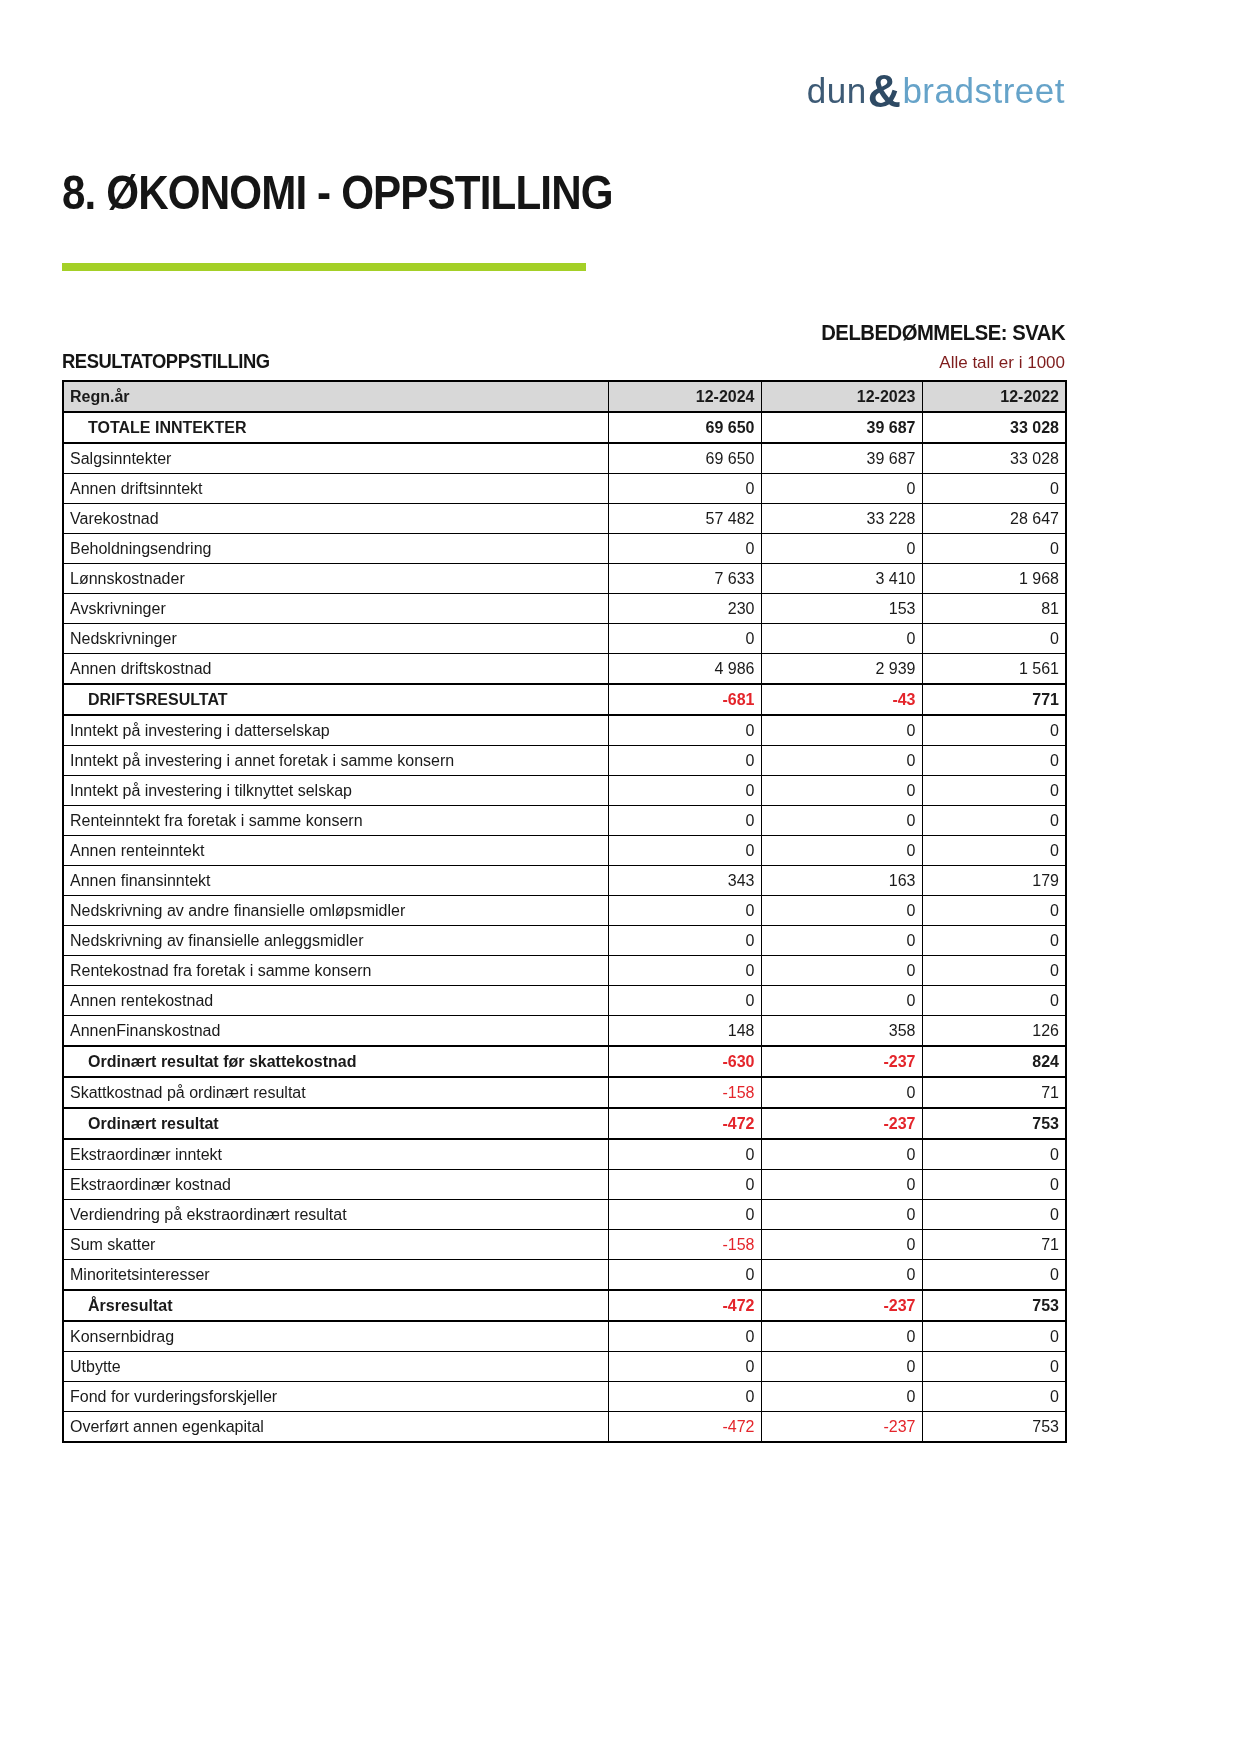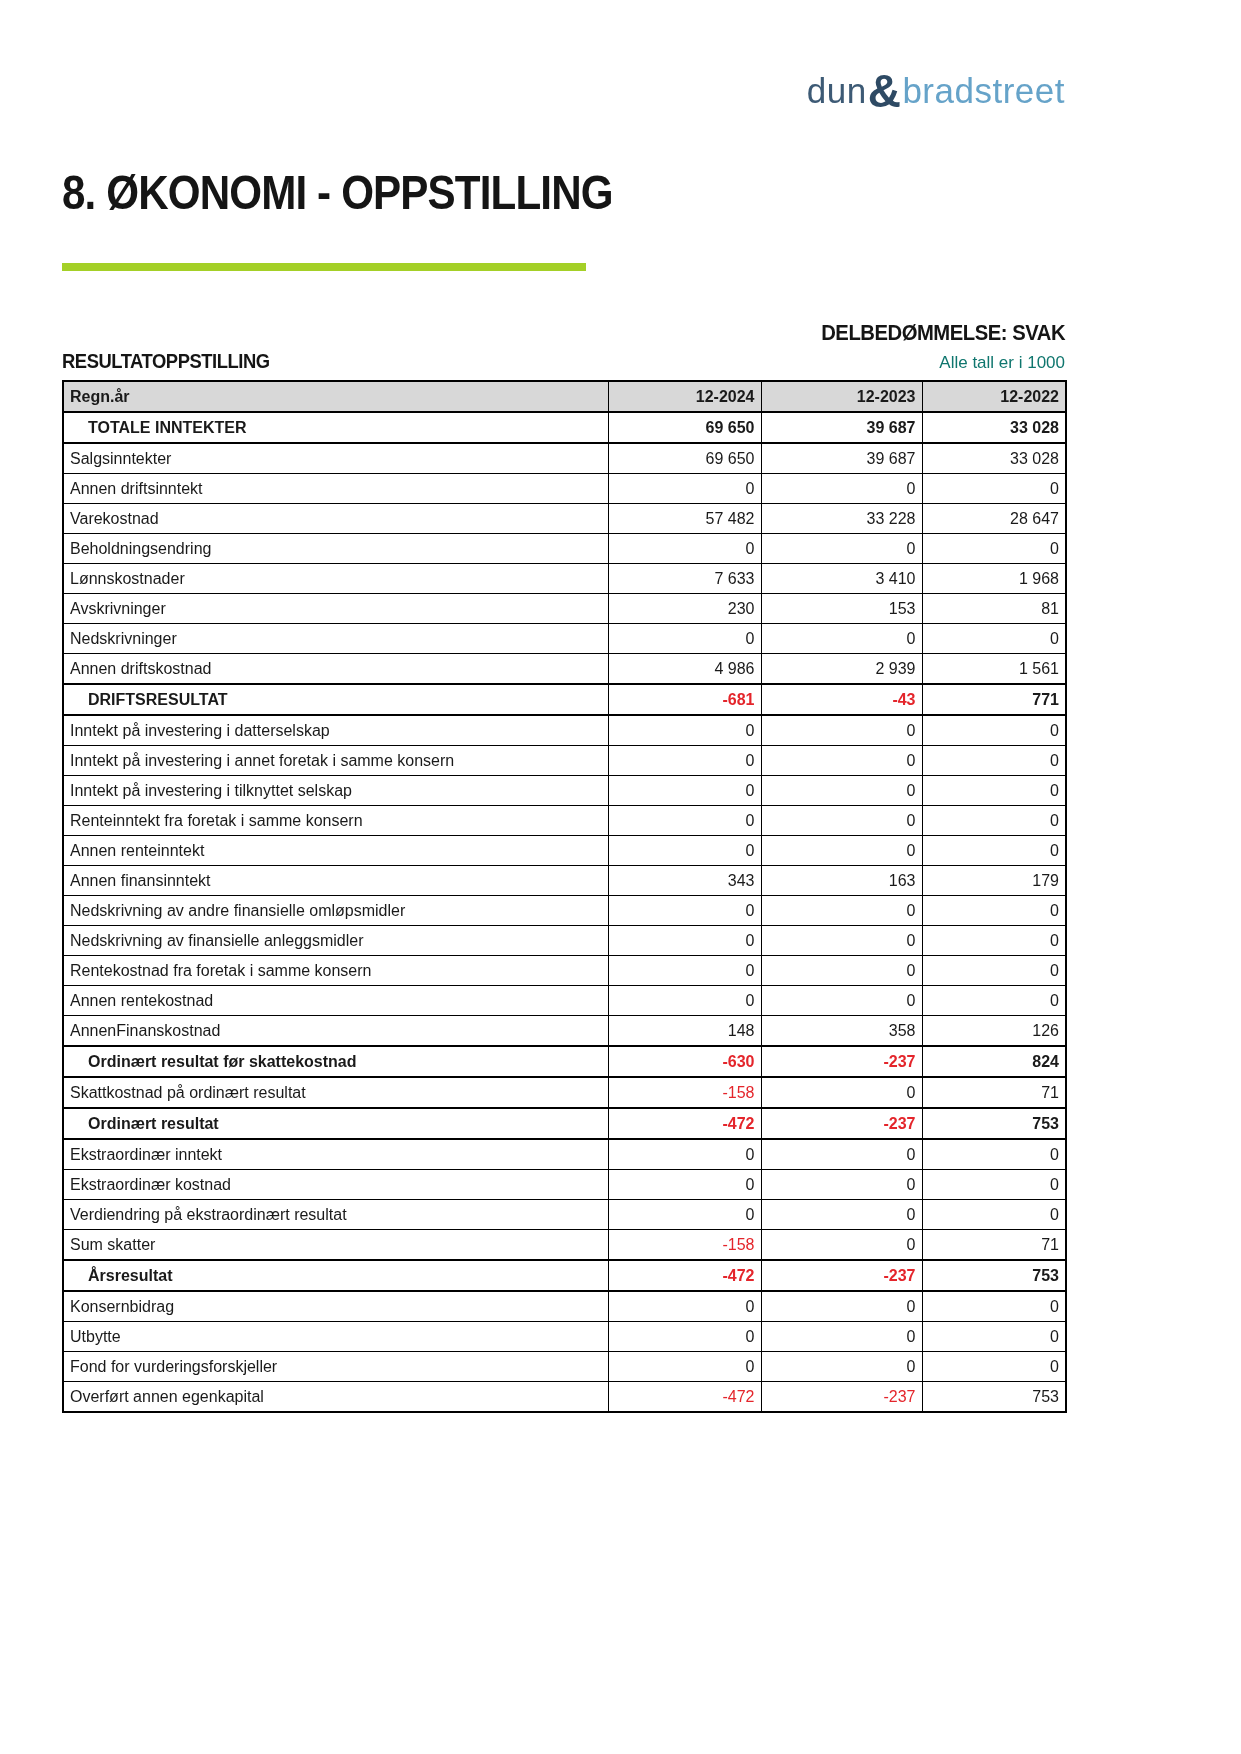--- a/index.html
+++ b/index.html
@@ -76,21 +76,21 @@
     transform:scaleX(0.92);
     transform-origin:left center;
     white-space:nowrap;
     color:#151515;
   }
   .caption-right{
     position:absolute;
     right:176px;
     top:353px;
     font-size:17px;
-    color:#0f766e;
+    color:#7f1d1d;
     white-space:nowrap;
   }
   
   .table-wrap{
     position:absolute;
     left:62px;
     top:380px;
     width:1003px;
   }
   table{
@@ -327,20 +327,26 @@
             <td class="num">0</td>
             <td class="num">0</td>
             <td class="num">0</td>
           </tr>
           <tr>
             <td>Sum skatter</td>
             <td class="num neg">-158</td>
             <td class="num">0</td>
             <td class="num">71</td>
           </tr>
+          <tr>
+            <td>Minoritetsinteresser</td>
+            <td class="num">0</td>
+            <td class="num">0</td>
+            <td class="num">0</td>
+          </tr>
           <tr class="bold-row">
             <td>Årsresultat</td>
             <td class="num neg">-472</td>
             <td class="num neg">-237</td>
             <td class="num">753</td>
           </tr>
           <tr>
             <td>Konsernbidrag</td>
             <td class="num">0</td>
             <td class="num">0</td>

